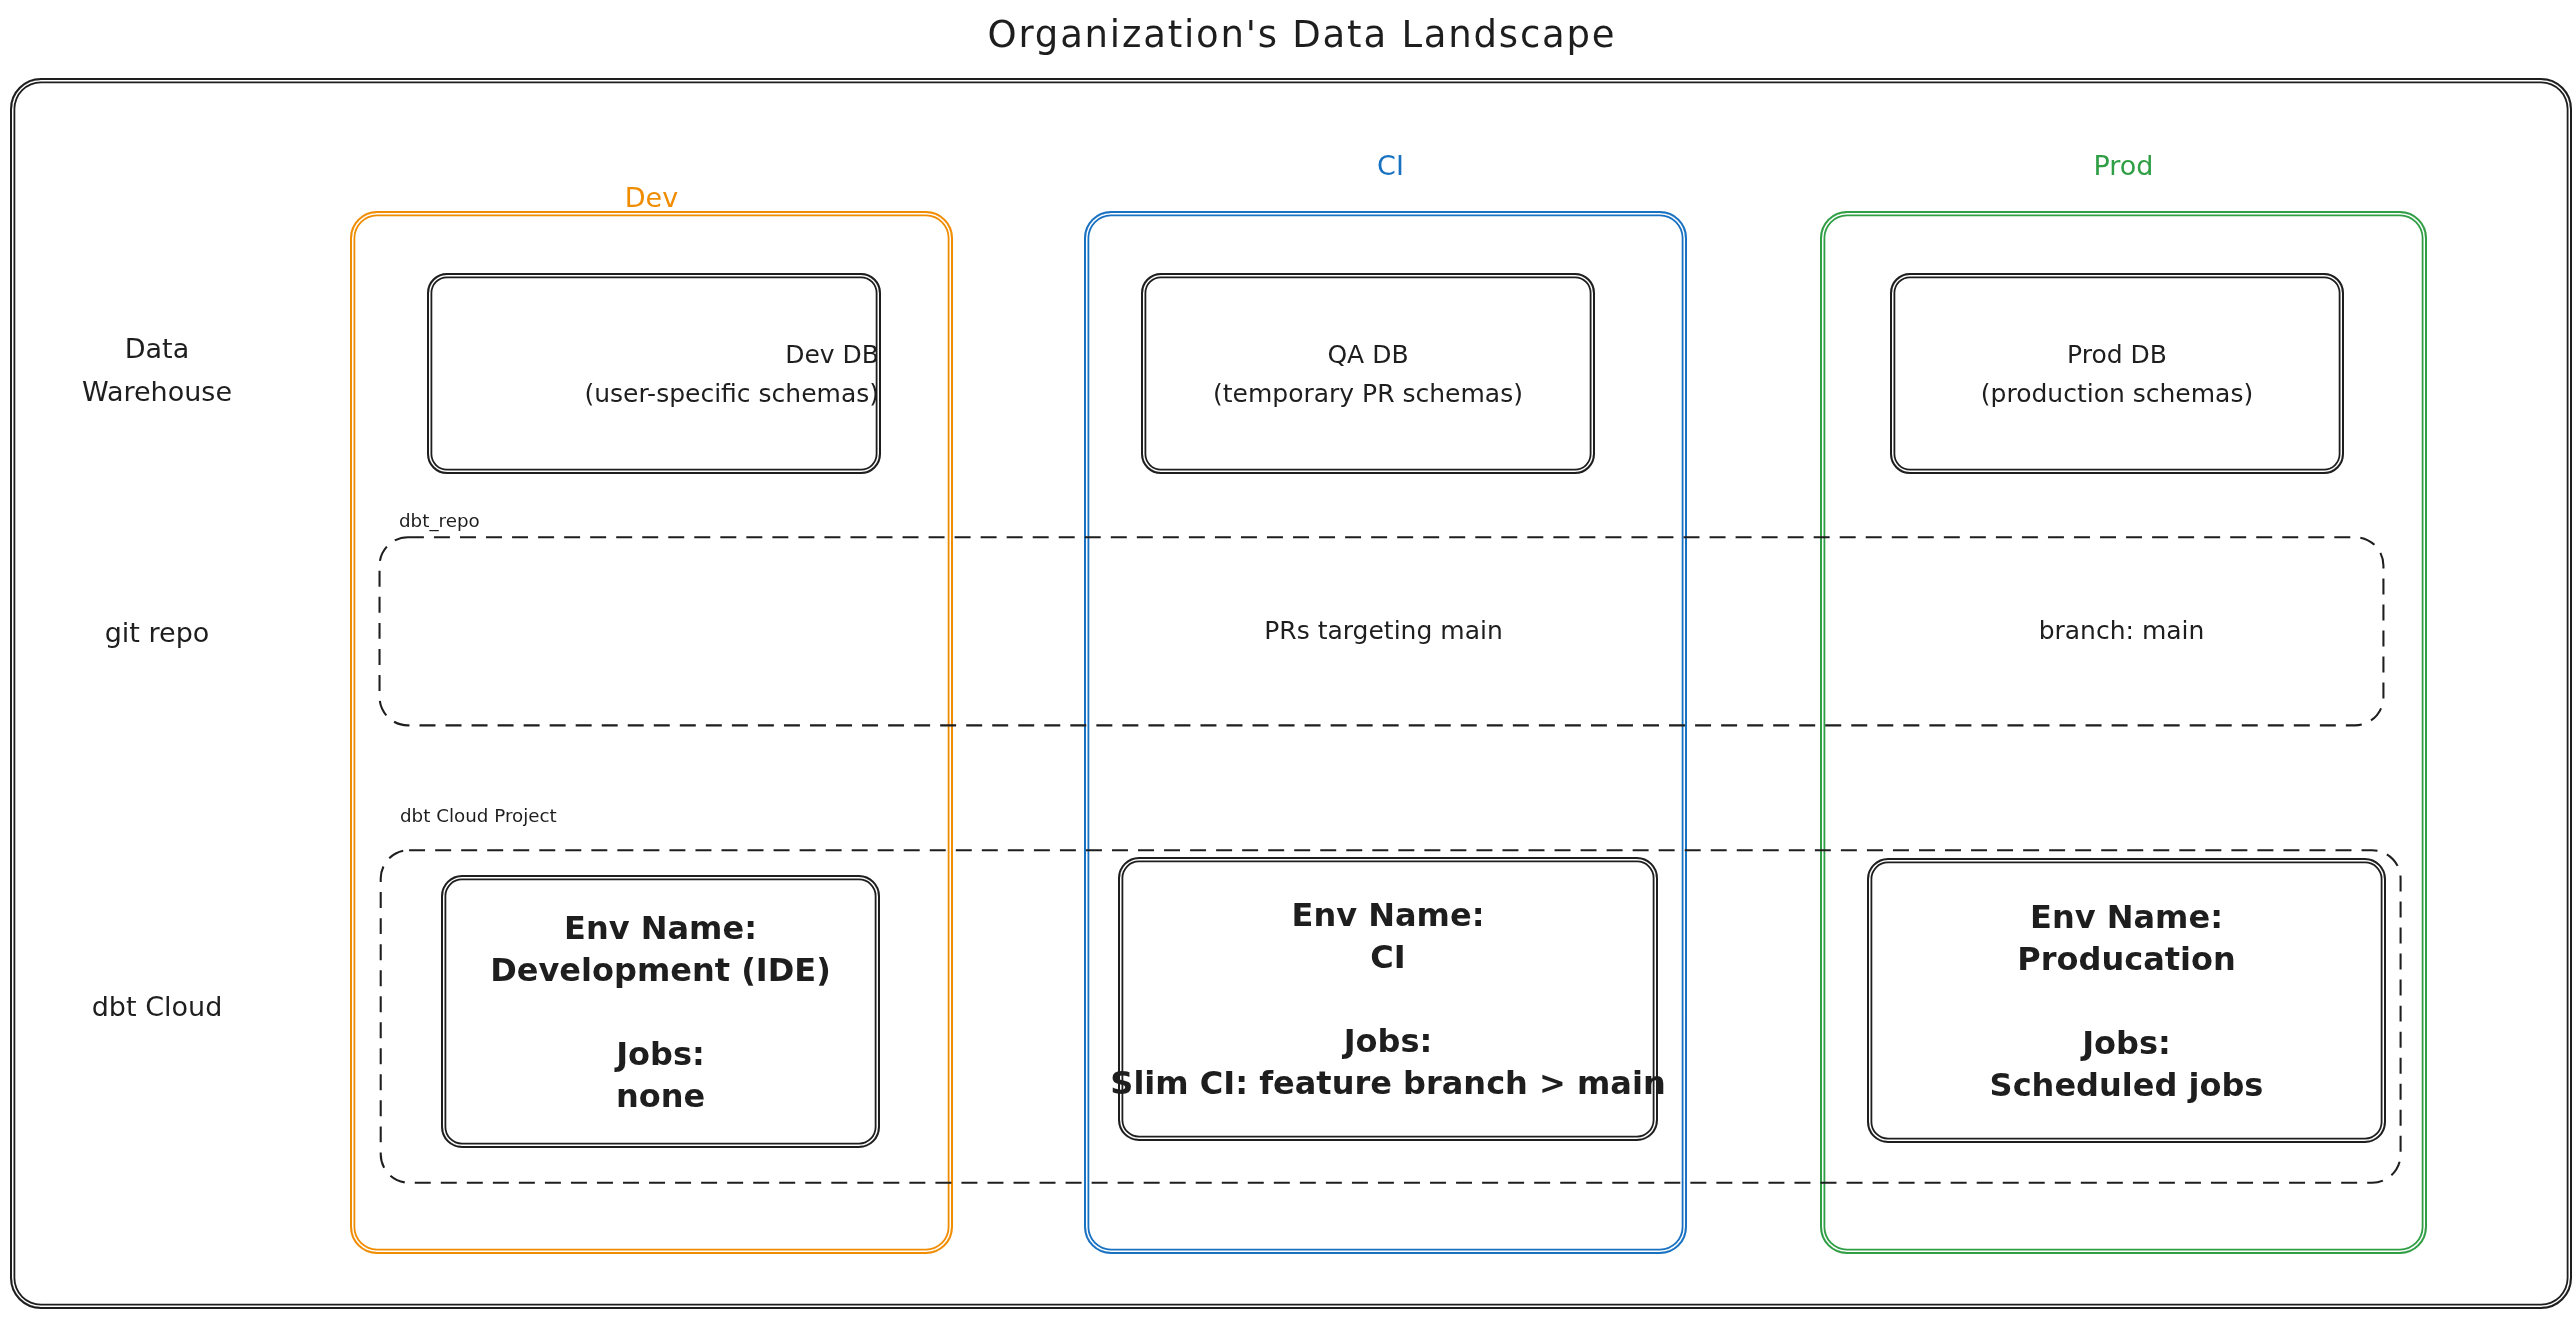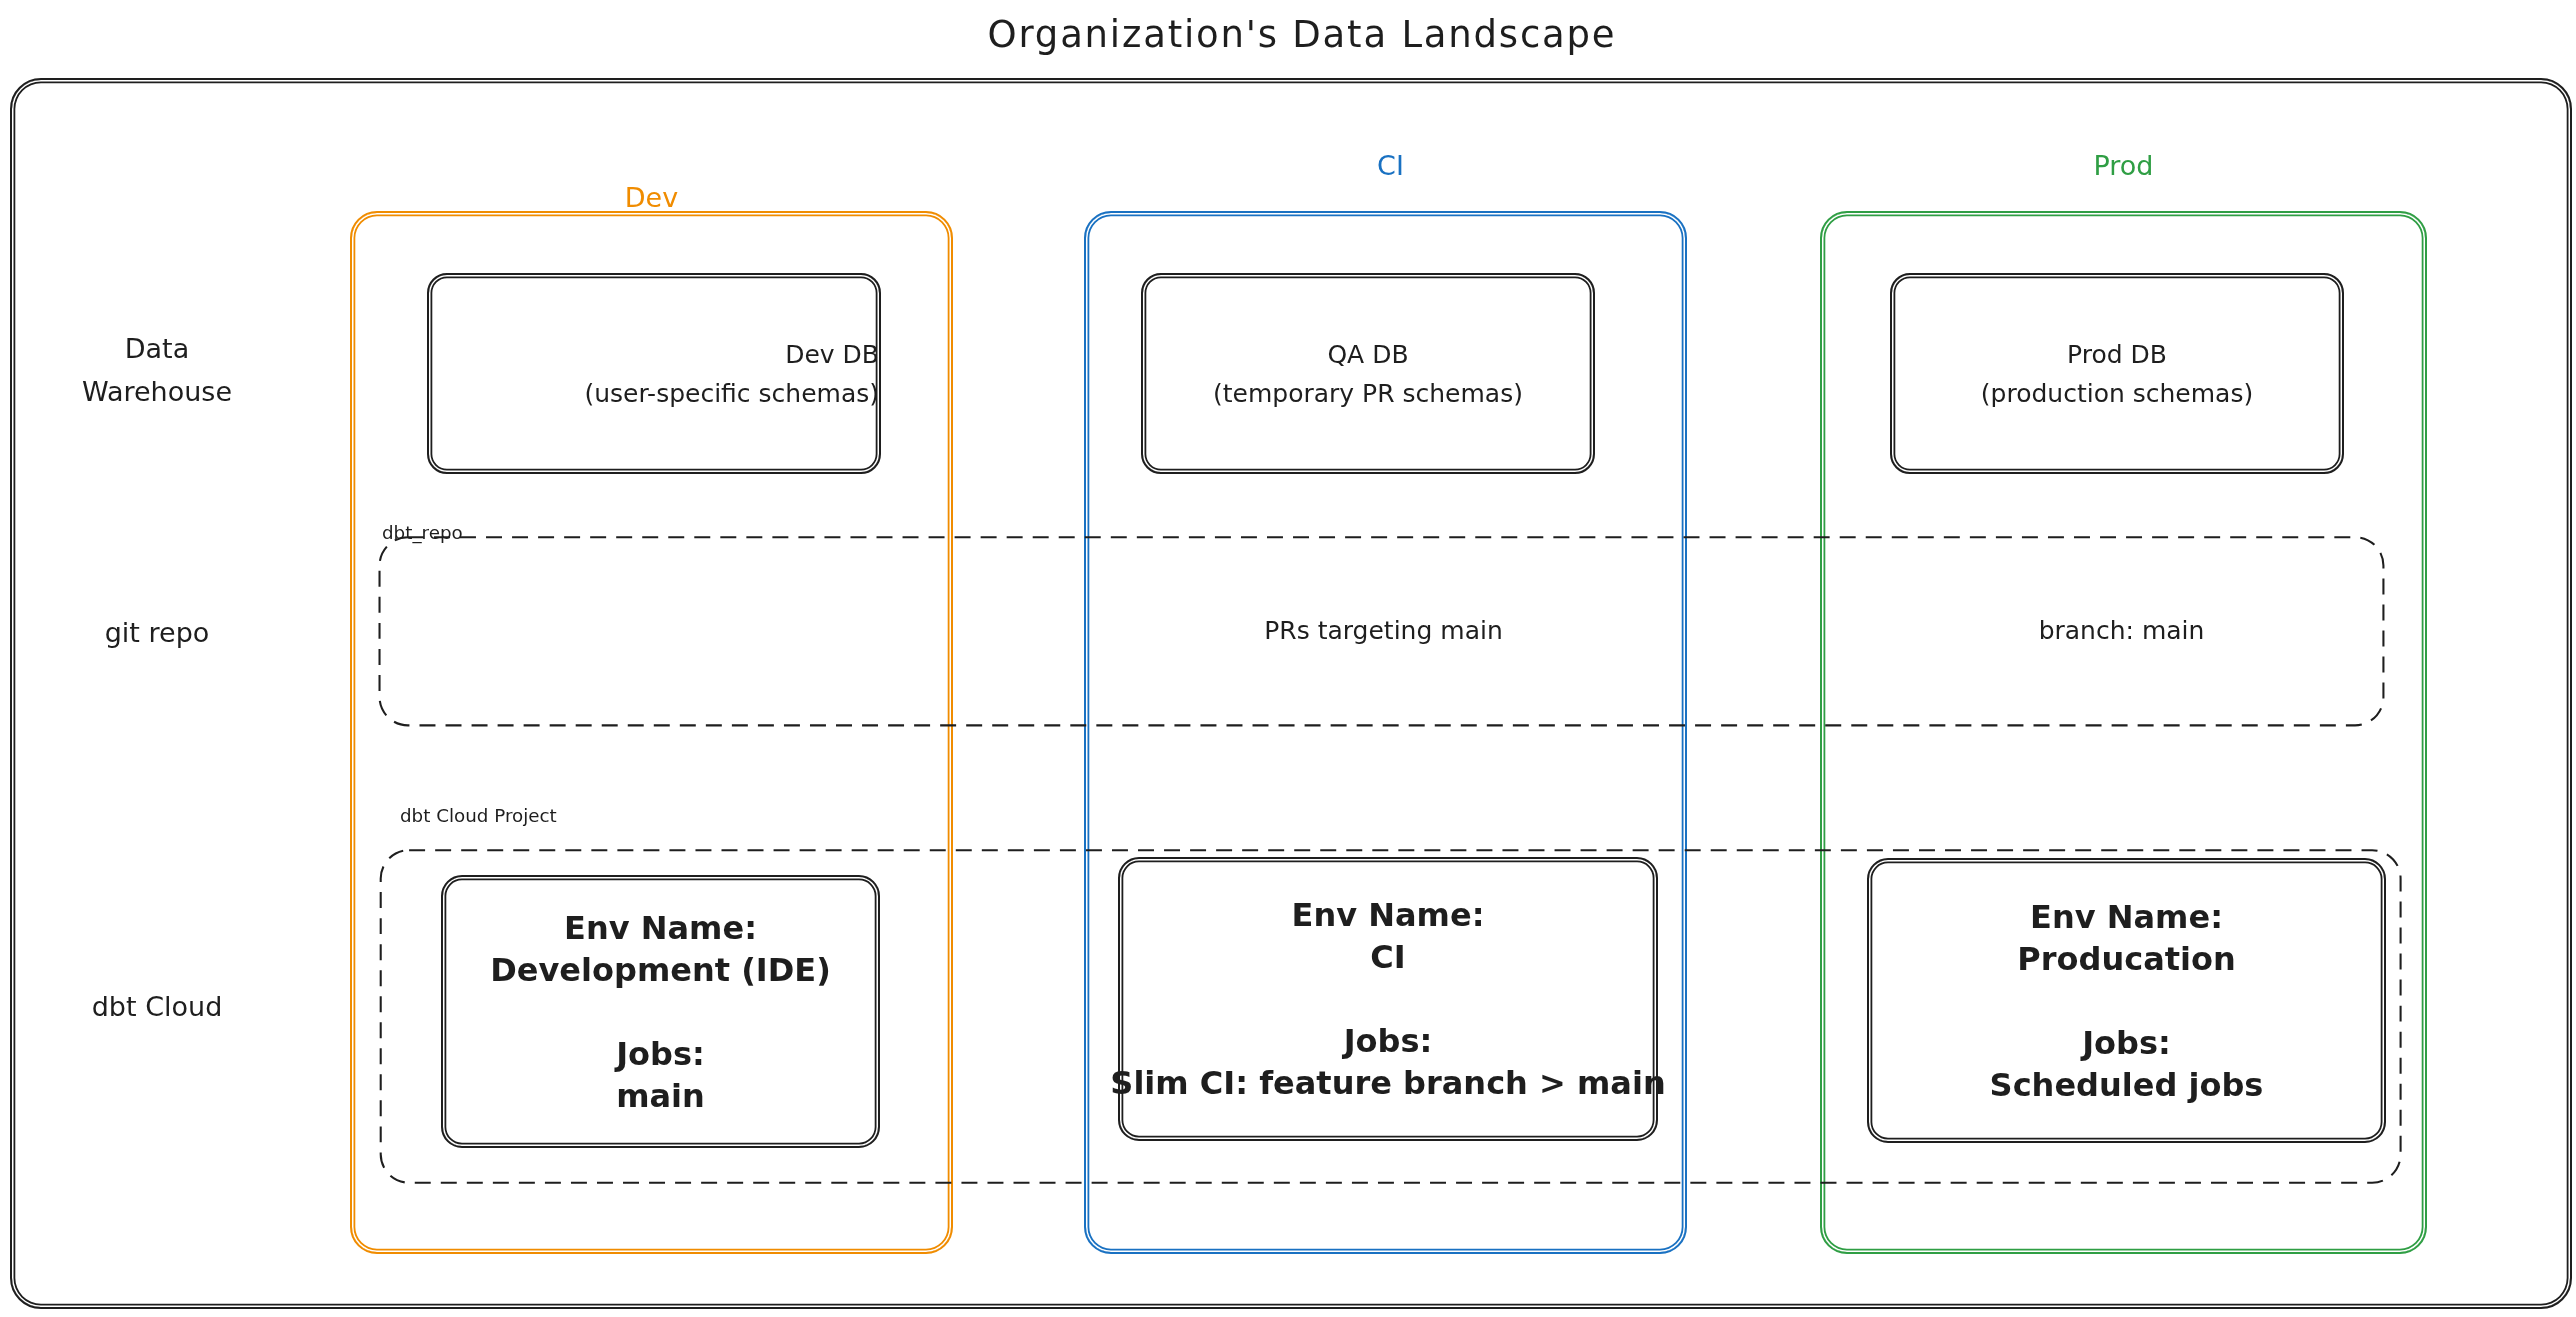--- a/index.html
+++ b/index.html
@@ -69,37 +69,37 @@
   </div>
   <div class="abs sketch textbox db-box" style="left:1141px;top:273px;width:450px;height:197px;">
     <div class="line">QA DB</div>
     <div class="line">(temporary PR schemas)</div>
   </div>
   <div class="abs sketch textbox db-box" style="left:1890px;top:273px;width:450px;height:197px;">
     <div class="line">Prod DB</div>
     <div class="line">(production schemas)</div>
   </div>
 
-  <div class="abs grouplabel" style="left:382px;top:509px;margin-top:12px;">dbt_repo</div>
+  <div class="abs grouplabel" style="left:399px;top:509px;">dbt_repo</div>
 
   <div class="abs textbox cell" style="left:1820px;top:537px;width:603px;height:188px;">
     <div class="line">branch: main</div>
   </div>
   <div class="abs textbox cell" style="left:1084px;top:537px;width:599px;height:188px;">
     <div class="line">PRs targeting main</div>
   </div>
 
   <div class="abs grouplabel" style="left:400px;top:804px;">dbt Cloud Project</div>
 
   <div class="abs sketch textbox env-box" style="left:441px;top:875px;width:435px;height:269px;">
     <div class="line">Env Name:</div>
     <div class="line">Development (IDE)</div>
     <div class="spacer"></div>
     <div class="line">Jobs:</div>
-    <div class="line">main</div>
+    <div class="line">none</div>
   </div>
 
   <div class="abs sketch textbox env-box" style="left:1118px;top:857px;width:536px;height:280px;">
     <div class="line">Env Name:</div>
     <div class="line">CI</div>
     <div class="spacer"></div>
     <div class="line">Jobs:</div>
     <div class="line">Slim CI: feature branch &gt; main</div>
   </div>
 

